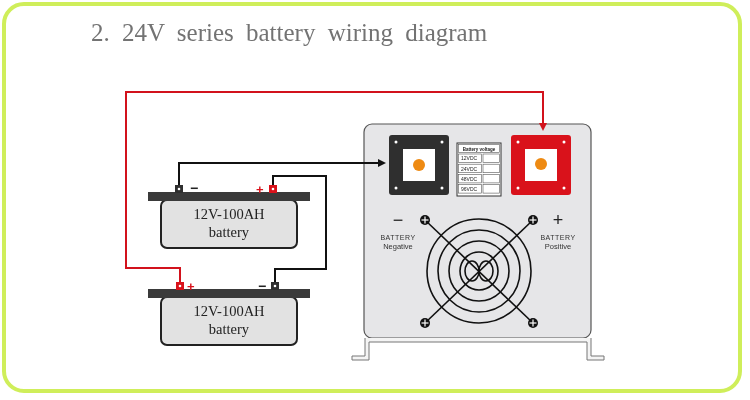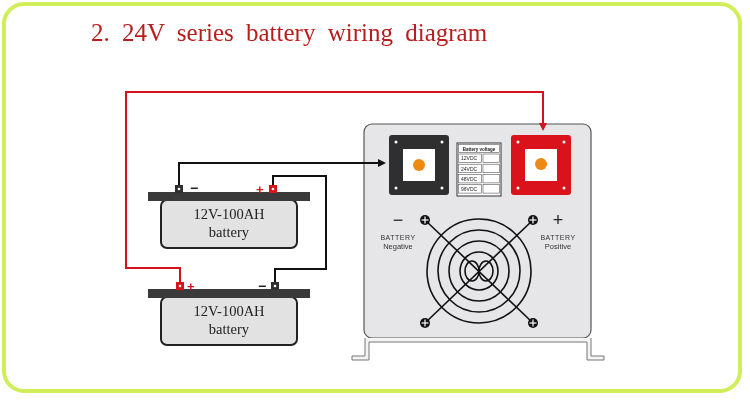--- a/index.html
+++ b/index.html
@@ -1,18 +1,18 @@
 <!DOCTYPE html>
 <html><head>
 <meta charset="utf-8">
 <style>
   html, body { margin:0; padding:0; background:#ffffff; }
   body { width:750px; height:400px; overflow:hidden; position:relative; font-family:"Liberation Serif", serif; }
   .frame { position:absolute; left:2px; top:2px; width:740px; height:391px; border:4px solid #cfee5a; border-radius:22px; box-sizing:border-box; }
-  .title { position:absolute; left:91px; top:19px; font-size:25px; color:#b91c1c; word-spacing:6px; white-space:nowrap; }
+  .title { position:absolute; left:91px; top:19px; font-size:25px; color:#737373; word-spacing:6px; white-space:nowrap; }
   svg { position:absolute; left:0; top:0; }
   .lbl-sans { font-family:"Liberation Sans", sans-serif; }
 </style>
 </head>
 <body>
 
 <div class="frame"></div>
 <div class="title">2.  24V series battery wiring diagram</div>
 
 <svg width="750" height="400" viewBox="0 0 750 400">

